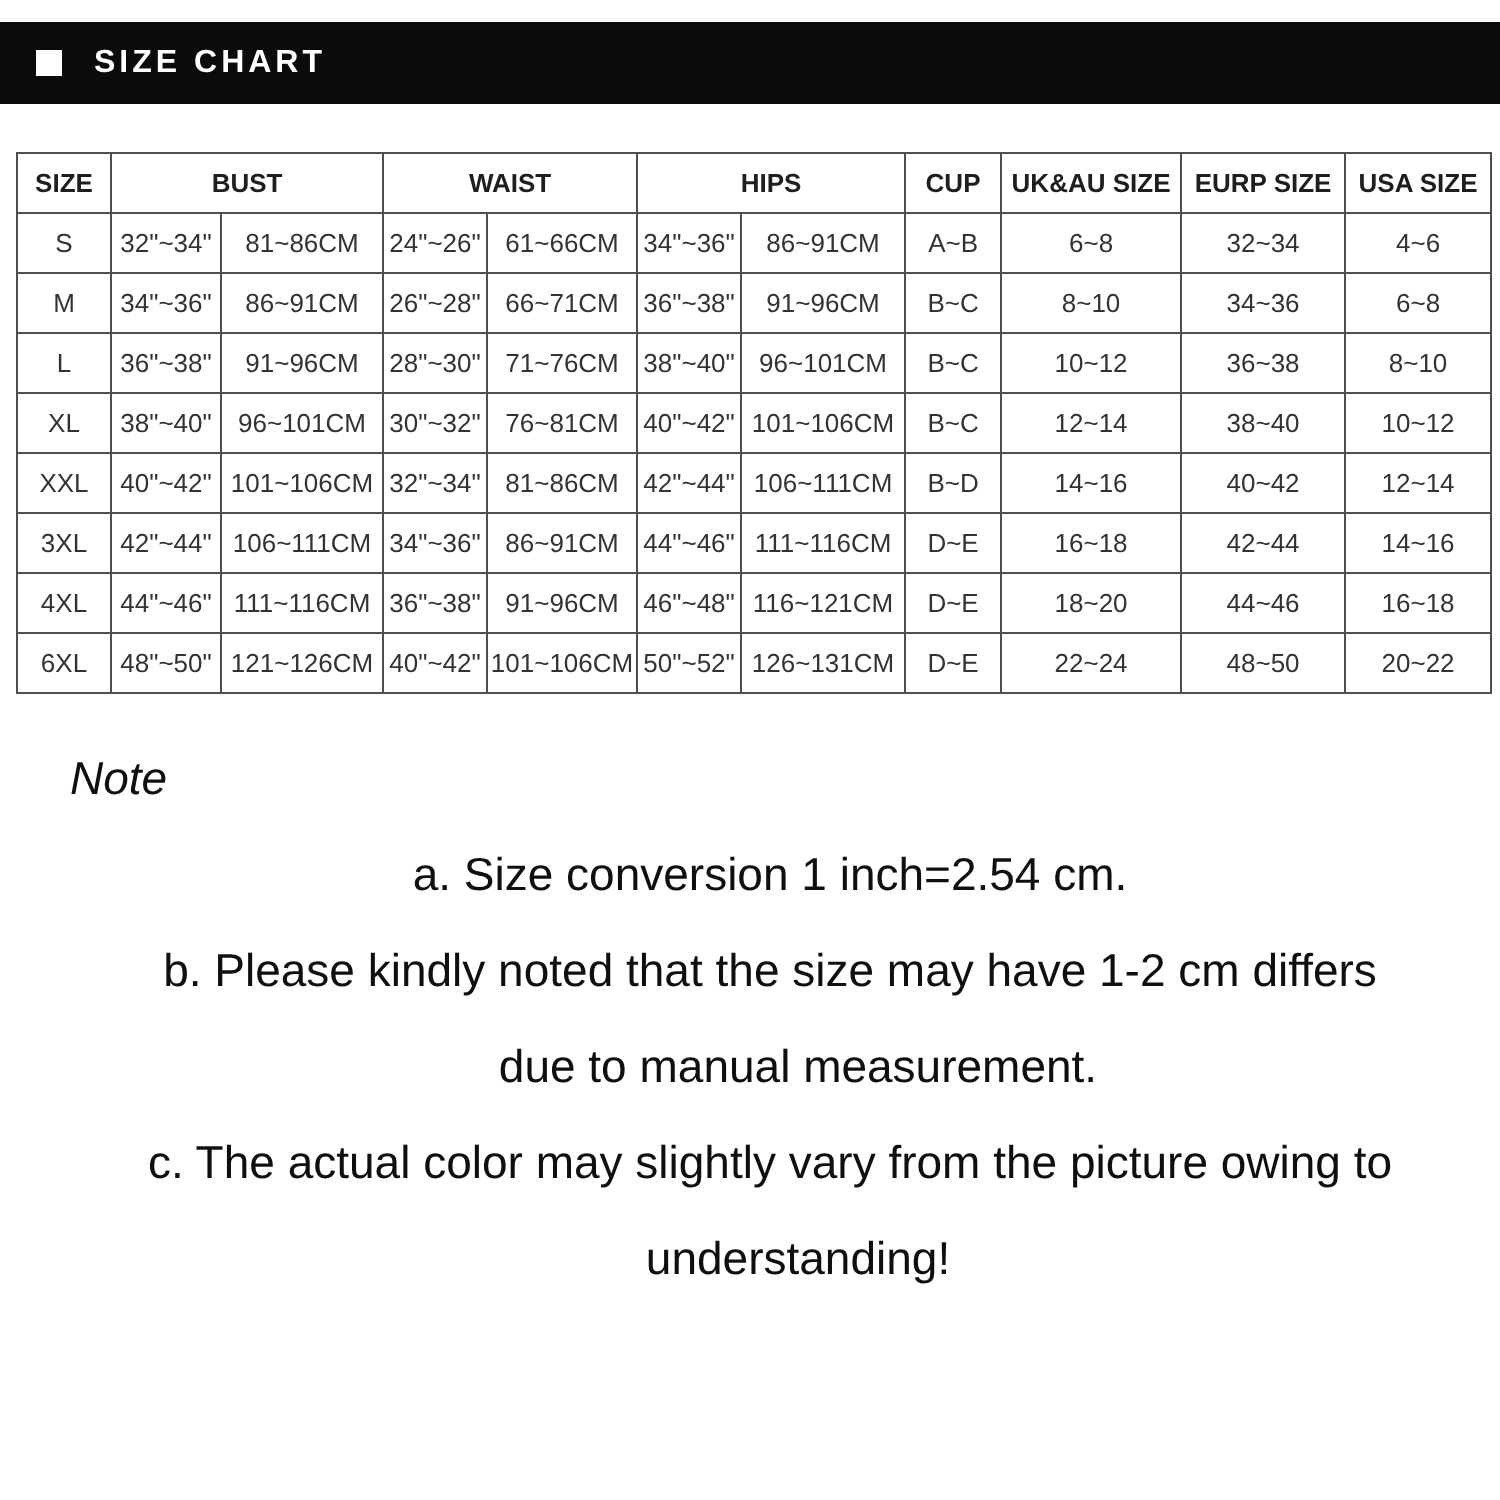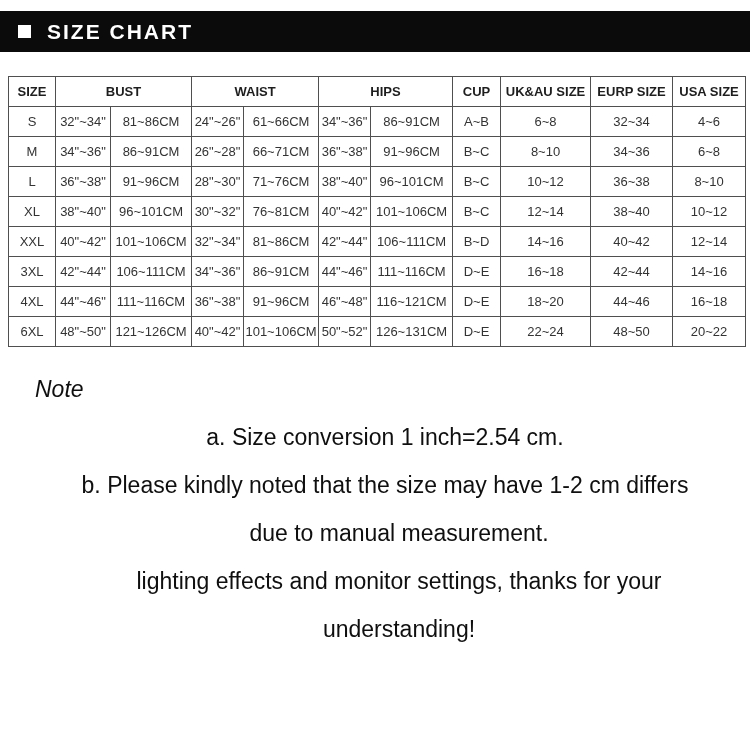--- a/index.html
+++ b/index.html
@@ -26,21 +26,21 @@
   .bullet {
     width: 13px;
     height: 13px;
     background: #ffffff;
     margin-left: 18px;
     flex: 0 0 auto;
   }
   .header-title {
     color: #ffffff;
     font-weight: bold;
-    font-size: 21px;
+    font-size: 16px;
     letter-spacing: 2px;
     margin-left: 16px;
     white-space: nowrap;
   }
   table.size-table {
     border-collapse: collapse;
     table-layout: fixed;
     width: 737px;
     margin: 24px 0 0 8px;
   }
@@ -231,19 +231,19 @@
     <div class="note-heading">Note</div>
     <div>
         <div class="note-item">
           <div class="note-line">a. Size conversion 1 inch=2.54 cm.</div>
         </div>
         <div class="note-item">
           <div class="note-line">b. Please kindly noted that the size may have 1-2 cm differs</div>
           <div class="note-line cont">due to manual measurement.</div>
         </div>
         <div class="note-item">
-          <div class="note-line cont">lighting effects and monitor settings, thanks for your</div>
+          <div class="note-line">c. The actual color may slightly vary from the picture owing to</div>
           <div class="note-line cont">understanding!</div>
         </div>
       </div>
   </div>
 
 </div>
 
 </body></html>

